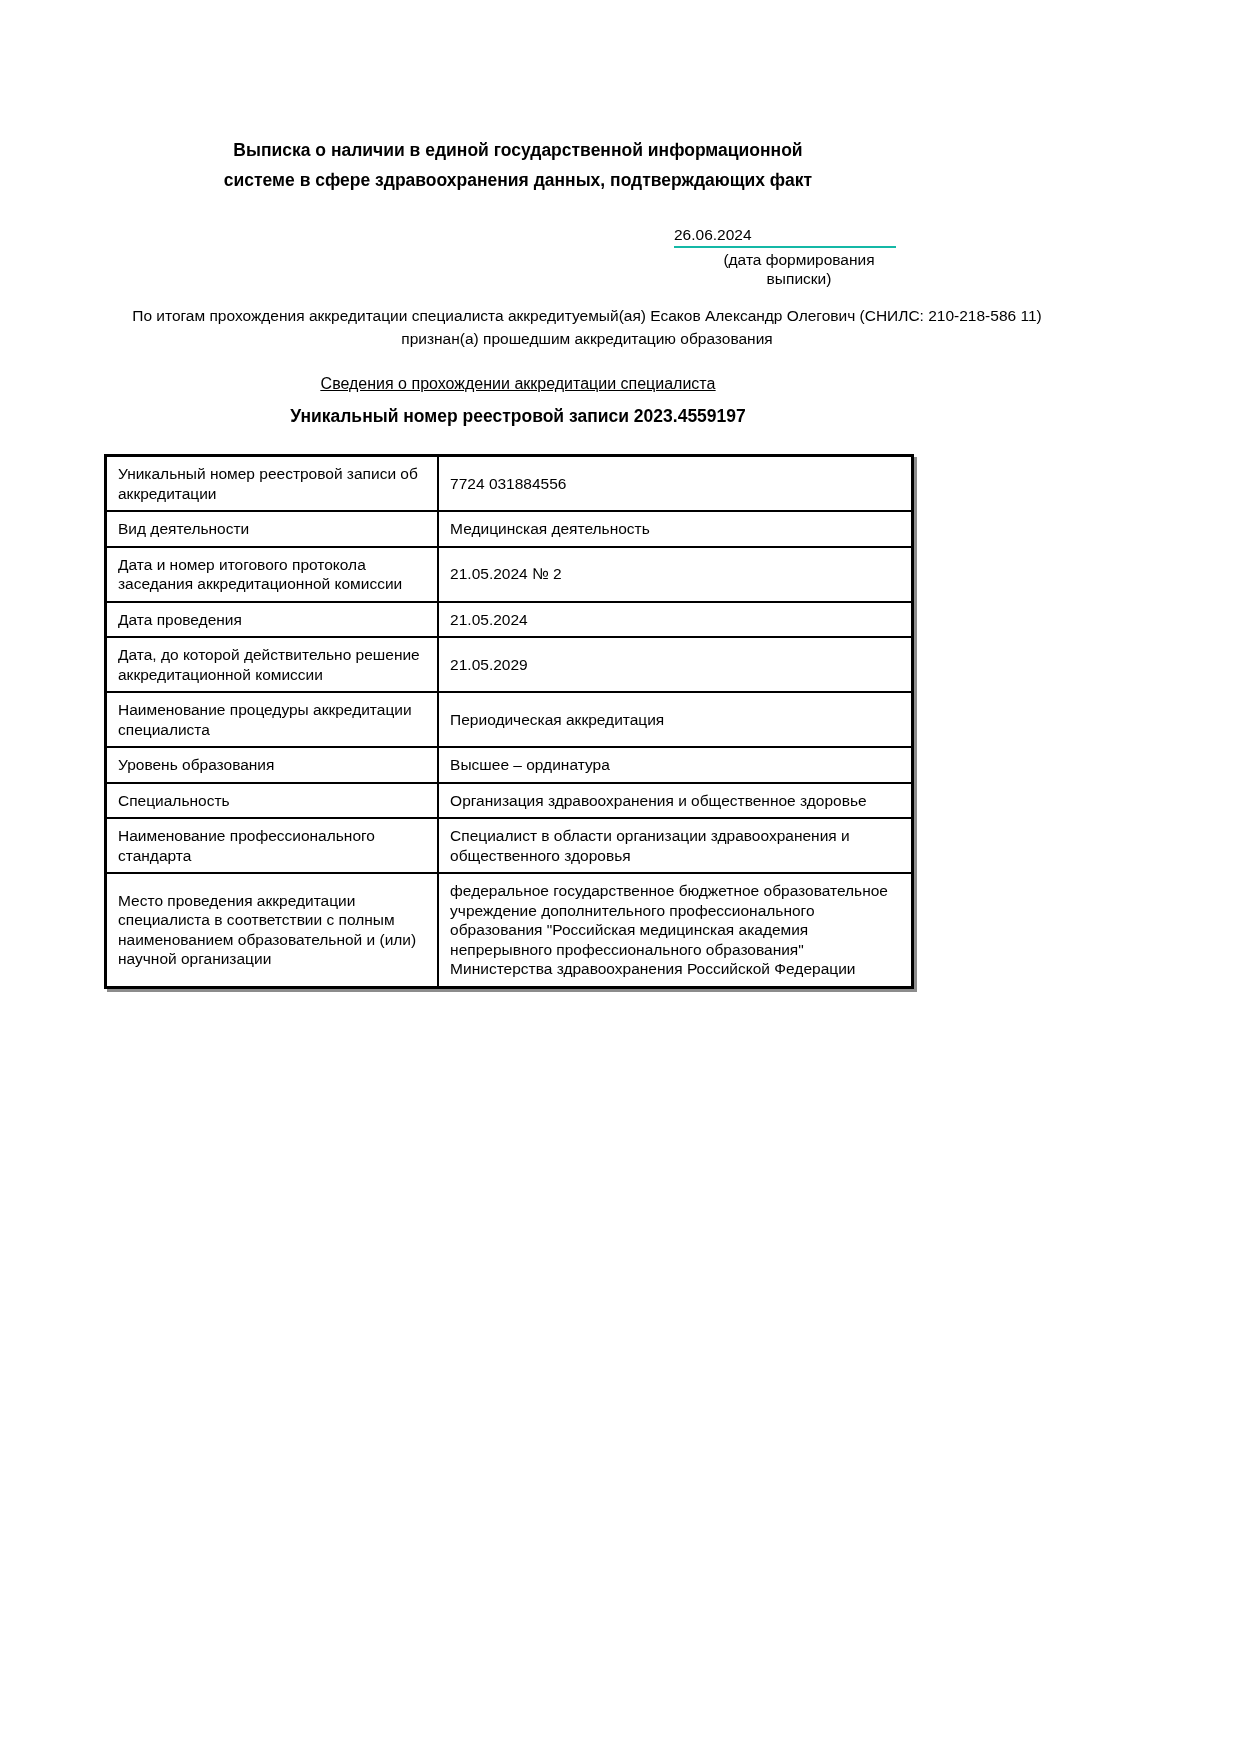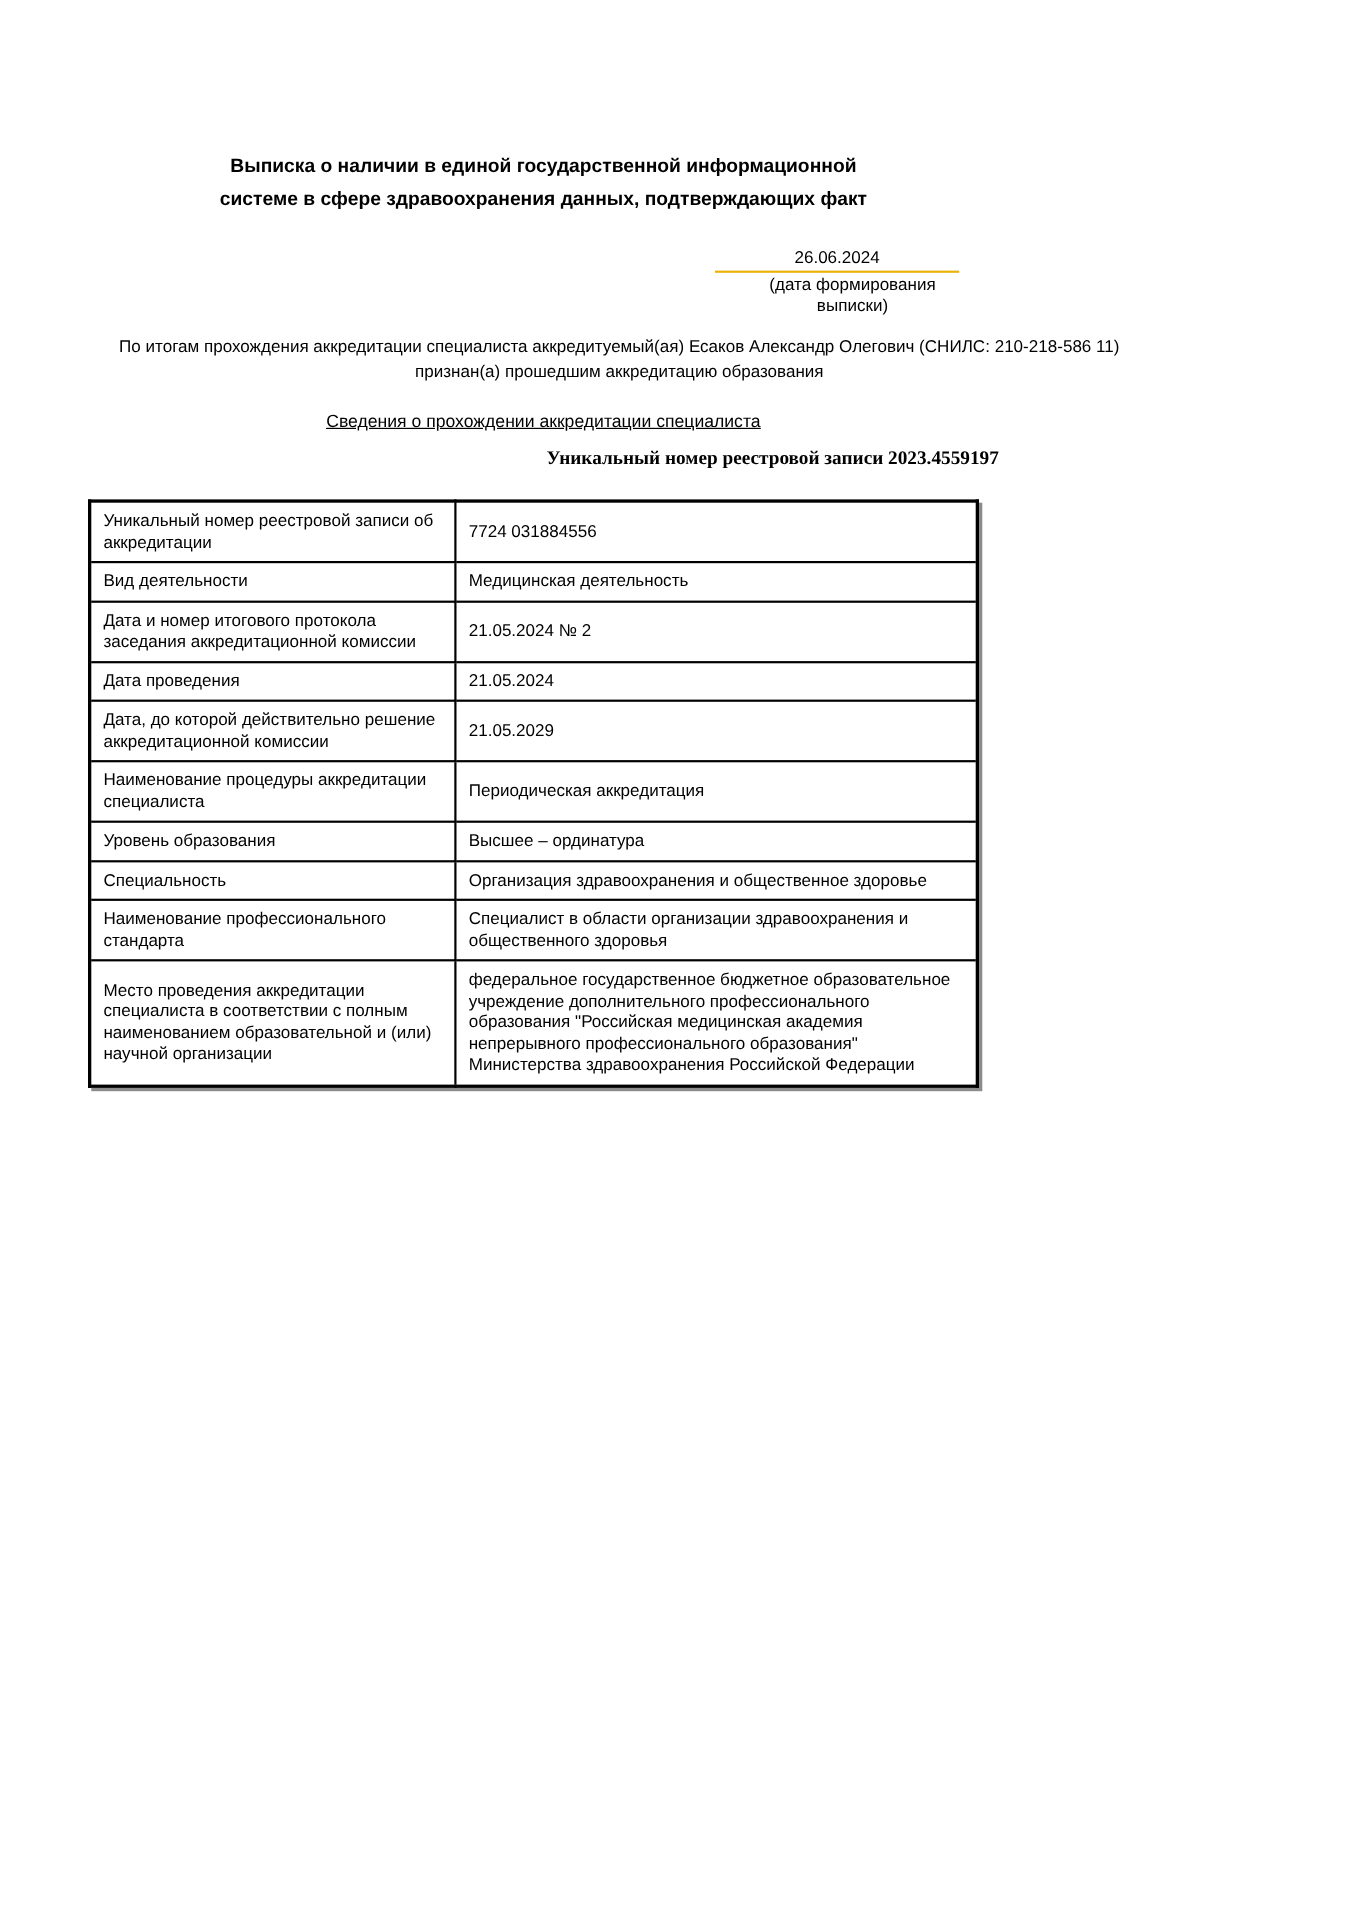--- a/index.html
+++ b/index.html
@@ -8,21 +8,21 @@
     padding: 0;
     background: #ffffff;
     color: #000000;
     font-family: "Liberation Sans", "DejaVu Sans", sans-serif;
   }
   .page {
     position: relative;
     width: 1240px;
     height: 1755px;
     background: #ffffff;
-    padding-left: 80px;
+    padding-left: 104px;
     padding-right: 126px;
     padding-top: 135px;
     overflow: hidden;
   }
   
   .title-block {
     width: 828px;
     text-align: center;
     font-weight: bold;
     font-size: 17.5px;
@@ -33,22 +33,21 @@
   
   .date-block {
     margin-top: 22px;
     margin-left: 570px;
     width: 222px;
     font-size: 15.5px;
     line-height: 19px;
   }
   .date-value {
     display: block;
-    text-align: center;
-    border-bottom: 2px solid #eab308;
+    border-bottom: 2px solid #14b8a6;
     padding-bottom: 2px;
     margin-top: 30px;
   }
   .date-caption {
     display: block;
     text-align: center;
     margin-top: 2px;
     margin-left: 28px;
   }
 
@@ -70,25 +69,24 @@
     font-size: 16px;
     line-height: 19px;
     text-decoration: underline;
   }
   .section-heading span { text-decoration: underline; }
 
   
   .registry-heading {
     margin-top: 13px;
     width: 828px;
-    text-align: right;
+    text-align: center;
     font-weight: bold;
     font-size: 17.5px;
     line-height: 21px;
-    font-family: Liberation Serif, serif;
   }
 
   
   table.details {
     margin-top: 27px;
     width: 810px;
     border-collapse: collapse;
     border: 3px solid #000;
     box-shadow: 3px 3px 0 rgba(0,0,0,0.45);
   }

